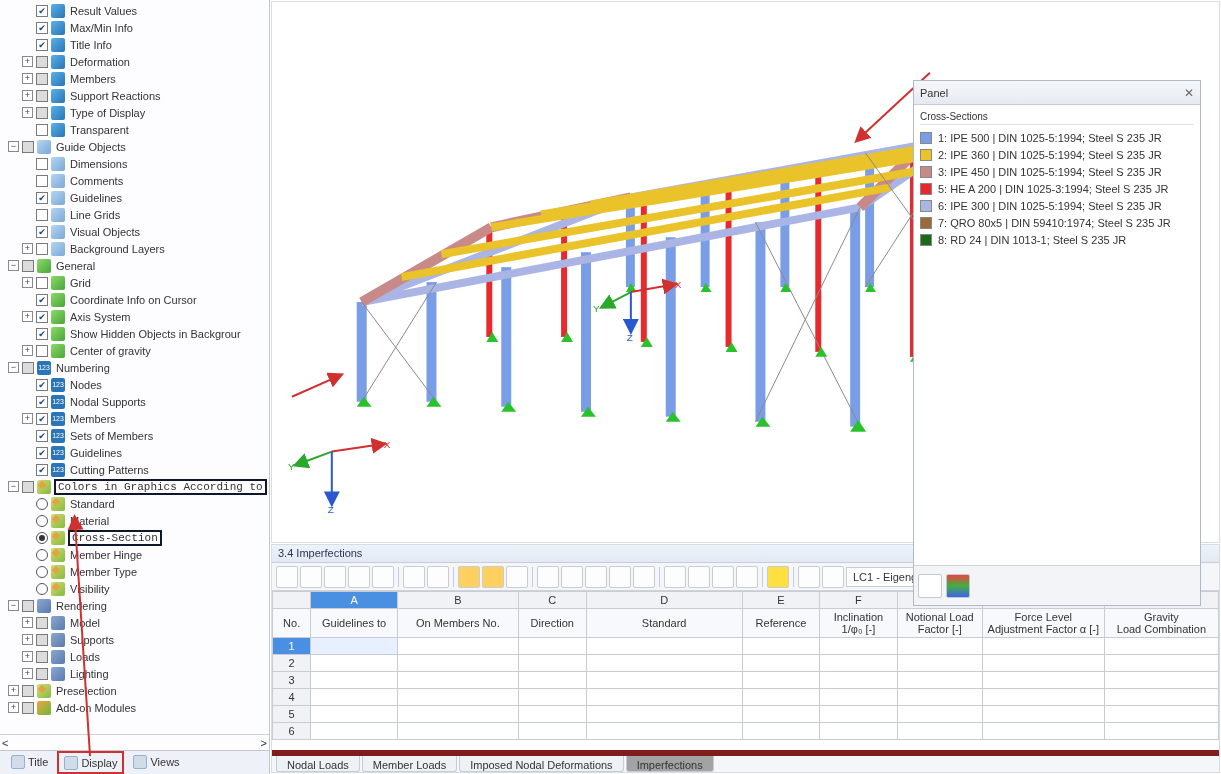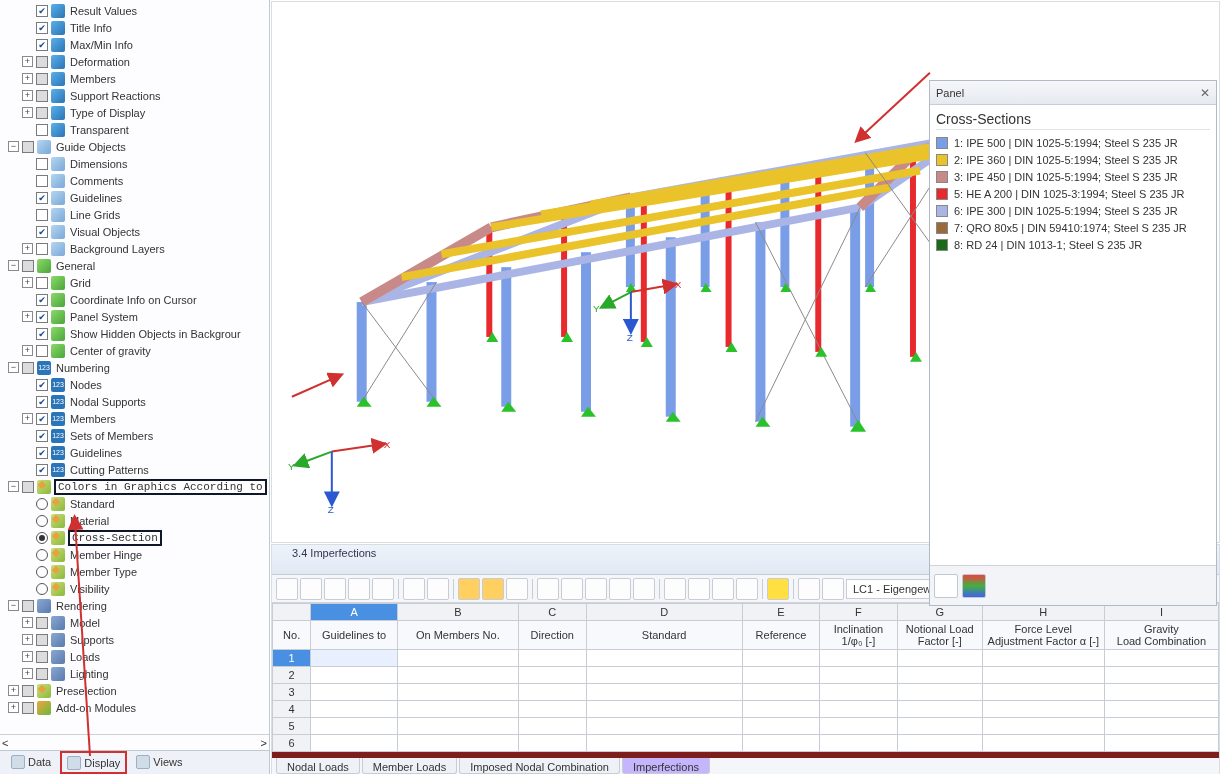--- a/index.html
+++ b/index.html
@@ -39,51 +39,51 @@
   .side-tab .ticon{width:14px;height:14px;background:#d0dce8;border:1px solid #98b0c8;border-radius:2px;}
   .side-tab.hl{border:2px solid #d03030;padding:0 5px;}
 
   
   .main{flex:1;display:flex;flex-direction:column;position:relative;}
   .viewport{flex:1;position:relative;background:#fff;border:1px solid #d8dde4;margin:1px;}
   .viewport svg{width:100%;height:100%;}
   .axis-origin text{font-size:10px;font-family:sans-serif;}
 
   
-  .panel{position:absolute;top:80px;right:4px;width:288px;border:1px solid #b0bac6;background:#fff;}
+  .panel{position:absolute;top:80px;right:20px;width:288px;border:1px solid #b0bac6;background:#fff;}
   .panel-titlebar{height:24px;background:linear-gradient(#f5f7fa,#e6eaf0);border-bottom:1px solid #c8ccd4;display:flex;align-items:center;justify-content:space-between;padding:0 6px;}
   .panel-titlebar .close{font-size:12px;color:#666;cursor:pointer;}
   .panel-body{padding:4px 6px 8px 6px;min-height:460px;}
-  .panel-body h4{font-size:14px;font-weight:normal;margin-bottom:4px;color:#333;padding:2px 0;border-bottom:1px solid #e0e4ea;}
+  .panel-body h4{font-size:10px;font-weight:normal;margin-bottom:4px;color:#333;padding:2px 0;border-bottom:1px solid #e0e4ea;}
   .legend-row{display:flex;align-items:center;gap:6px;height:17px;}
   .swatch{width:12px;height:12px;border:1px solid #888;}
   .panel-footer{height:40px;border-top:1px solid #d0d4da;display:flex;align-items:center;gap:4px;padding:4px;background:#f2f4f8;}
   .pf-btn{width:24px;height:24px;border:1px solid #c0c8d0;background:#fff;border-radius:2px;}
 
   
   .lower{height:232px;border:1px solid #d8dde4;margin:0 1px 1px 1px;display:flex;flex-direction:column;}
-  .lower-caption{height:30px;background:linear-gradient(#eef3fa,#e2e9f3);border-bottom:1px solid #c8ccd4;padding:2px 20px;color:#335;}
+  .lower-caption{height:18px;background:linear-gradient(#eef3fa,#e2e9f3);border-bottom:1px solid #c8ccd4;padding:2px 6px;color:#335;}
   .toolbar{height:28px;border-bottom:1px solid #d0d4da;display:flex;align-items:center;gap:2px;padding:2px 4px;background:#f4f6fa;}
   .tb-btn{width:22px;height:22px;border:1px solid #c8ccd4;background:#fdfdfd;border-radius:2px;}
   .tb-sep{width:1px;height:20px;background:#c8ccd4;margin:0 2px;}
   .tb-field{height:20px;border:1px solid #c8ccd4;background:#fff;padding:0 6px;color:#333;display:flex;align-items:center;}
 
   .grid-wrap{flex:1;overflow:auto;background:#fff;}
   table.grid{border-collapse:collapse;min-width:100%;}
   table.grid th,table.grid td{border:1px solid #c8ccd4;padding:2px 4px;height:17px;font-size:11px;text-align:center;background:#fff;}
   table.grid .letters th{background:#f0f2f6;font-weight:normal;}
   table.grid .letters th.sel{background:#4a90e2;color:#fff;}
   table.grid .heads th{background:#f7f9fc;font-weight:normal;}
   table.grid td.rn{background:#f0f2f6;}
   table.grid td.rn.sel{background:#4a90e2;color:#fff;}
   table.grid td.cell.sel{background:#e8f0ff;}
 
   .lower-tabs{height:22px;border-top:6px solid #7f1d1d;display:flex;align-items:stretch;padding-left:4px;background:#f4f6fa;}
   .lower-tab{padding:3px 10px;border:1px solid #c8ccd4;border-top:none;margin-right:2px;background:#eef1f6;cursor:pointer;border-radius:0 0 3px 3px;}
-  .lower-tab.active{background:#c4b5fd;}
+  .lower-tab.active{background:#a3a3a3;}
 </style>
 </head>
 <body>
 
 <div class="app">
 
   <div class="sidebar">
     <div class="tree">
       <ul>
 
@@ -95,29 +95,29 @@
                   <span class="chk on"></span>
                   <span class="ic ic-gen"></span>
                   <span class="lbl">Result Values</span>
                 </div>
               </li>
           <li>
                 <div class="node">
                   <span class="exp blank">-</span>
                   <span class="chk on"></span>
                   <span class="ic ic-gen"></span>
+                  <span class="lbl">Max/Min Info</span>
+                </div>
+              </li>
+          <li>
+                <div class="node">
+                  <span class="exp blank">-</span>
+                  <span class="chk on"></span>
+                  <span class="ic ic-gen"></span>
                   <span class="lbl">Title Info</span>
-                </div>
-              </li>
-          <li>
-                <div class="node">
-                  <span class="exp blank">-</span>
-                  <span class="chk on"></span>
-                  <span class="ic ic-gen"></span>
-                  <span class="lbl">Max/Min Info</span>
                 </div>
               </li>
           <li>
                 <div class="node">
                   <span class="exp">+</span>
                   <span class="chk mixed"></span>
                   <span class="ic ic-gen"></span>
                   <span class="lbl">Deformation</span>
                 </div>
               </li>
@@ -237,21 +237,21 @@
                   <span class="chk on"></span>
                   <span class="ic ic-green"></span>
                   <span class="lbl">Coordinate Info on Cursor</span>
                 </div>
               </li>
             <li>
                 <div class="node">
                   <span class="exp">+</span>
                   <span class="chk on"></span>
                   <span class="ic ic-green"></span>
-                  <span class="lbl">Panel System</span>
+                  <span class="lbl">Axis System</span>
                 </div>
               </li>
             <li>
                 <div class="node">
                   <span class="exp blank">-</span>
                   <span class="chk on"></span>
                   <span class="ic ic-green"></span>
                   <span class="lbl">Show Hidden Objects in Backgrour</span>
                 </div>
               </li>
@@ -446,21 +446,21 @@
       </ul>
     </div>
     <div class="tree-scroll-x">
         <span>&lt;</span>
         <span>&gt;</span>
       </div>
 
     <div class="side-tabs">
       <div class="side-tab">
           <span class="ticon"></span>
-          <span>Data</span>
+          <span>Title</span>
         </div>
       <div class="side-tab hl">
           <span class="ticon"></span>
           <span>Display</span>
         </div>
       <div class="side-tab">
           <span class="ticon"></span>
           <span>Views</span>
         </div>
 
@@ -723,21 +723,21 @@
                 <td class="cell"></td>
                 <td class="cell"></td>
                 <td class="cell"></td>
               </tr>
             </tbody>
         </table>
       </div>
       <div class="lower-tabs" id="lower-tabs">
           <div class="lower-tab">Nodal Loads</div>
           <div class="lower-tab">Member Loads</div>
-          <div class="lower-tab">Imposed Nodal Combination</div>
+          <div class="lower-tab">Imposed Nodal Deformations</div>
           <div class="lower-tab active">Imperfections</div>
         </div>
     </div>
 
     <div class="panel">
       <div class="panel-titlebar">
         <span>Panel</span>
         <span class="close">✕</span>
       </div>
       <div class="panel-body">

